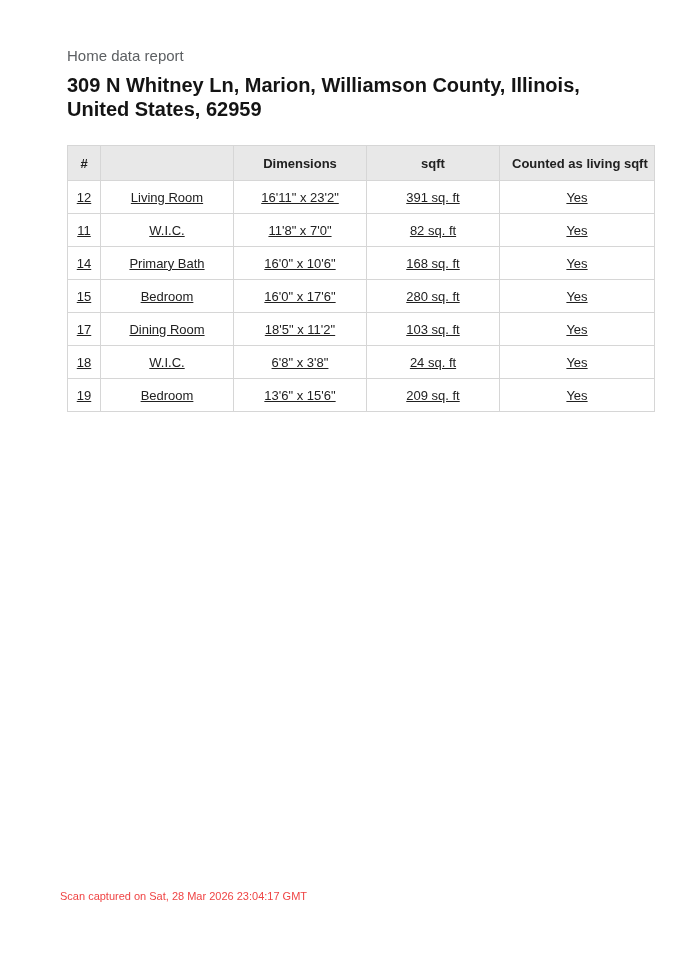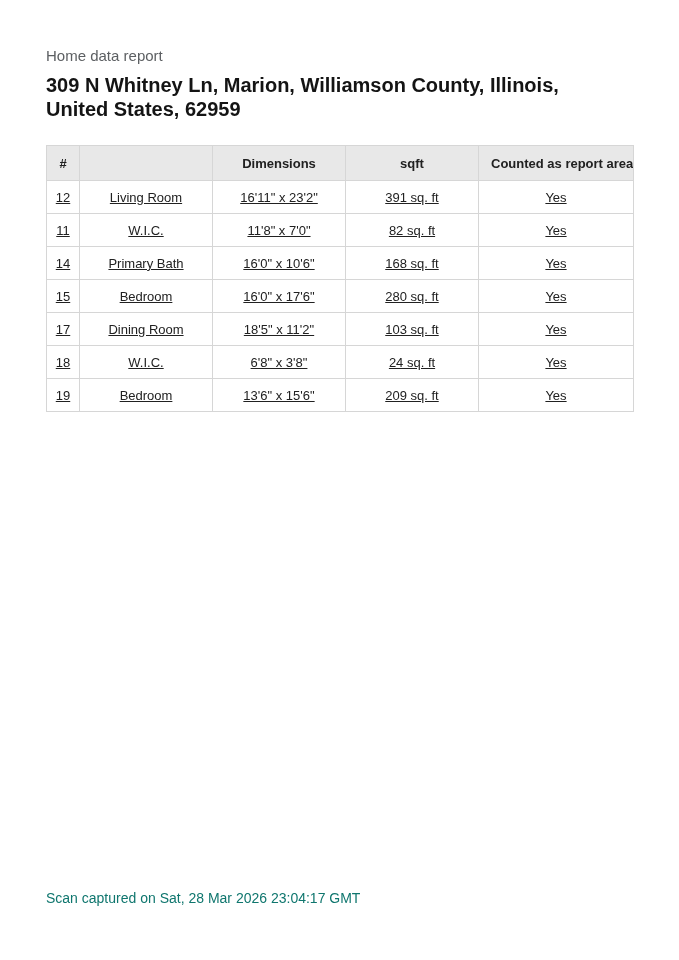--- a/index.html
+++ b/index.html
@@ -5,21 +5,21 @@
   * { box-sizing: border-box; margin: 0; padding: 0; }
   html, body { background: #ffffff; }
   body { font-family: "Liberation Sans", "DejaVu Sans", sans-serif; }
   .page {
     position: relative;
     width: 679px;
     height: 960px;
     background: #ffffff;
     overflow: hidden;
   }
-  .content { padding: 47px 46px 0 46px; }
+  .content { padding: 47px 46px 0 67px; }
   .report-label {
     font-size: 15px;
     color: #5c5f62;
     font-weight: 400;
     margin-bottom: 9px;
   }
   .address {
     font-size: 20px;
     line-height: 24px;
     font-weight: 700;
@@ -48,24 +48,24 @@
   }
   table.rooms th {
     background: #e8e8e8;
     font-weight: 700;
     height: 35px;
   }
   table.rooms td { height: 33px; background: #ffffff; font-weight: 400; text-decoration: underline; }
   table.rooms th.c-num, table.rooms td.c-num { text-align: center; padding: 0 4px; }
   .footer {
     position: absolute;
-    left: 46px;
+    left: 60px;
     top: 890px;
-    font-size: 14px;
-    color: #0f766e;
+    font-size: 11px;
+    color: #ef4444;
   }
 </style>
 </head>
 <body>
 
 <div class="page">
   <div class="content">
     <div class="report-label">Home data report</div>
     <h1 class="address">309 N Whitney Ln, Marion, Williamson County, Illinois, United States, 62959</h1>
 
@@ -76,21 +76,21 @@
           <col class="c-dim">
           <col class="c-sqft">
           <col class="c-count">
       </colgroup>
       <thead>
         <tr>
           <th class="c-num">#</th>
           <th></th>
           <th>Dimensions</th>
           <th>sqft</th>
-          <th>Counted as report area</th>
+          <th>Counted as living sqft</th>
         </tr>
       </thead>
       <tbody>
           <tr>
             <td class="c-num">12</td>
             <td>Living Room</td>
             <td>16'11" x 23'2"</td>
             <td>391 sq. ft</td>
             <td>Yes</td>
           </tr>

